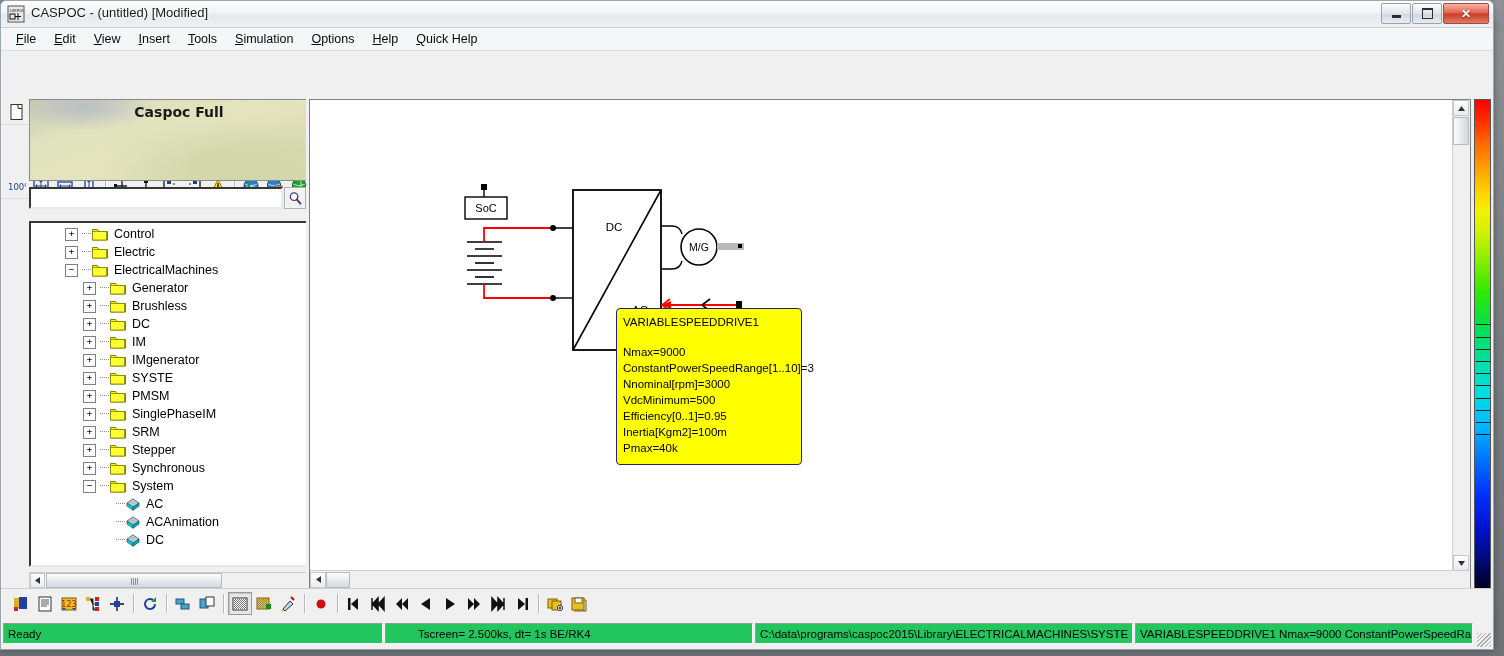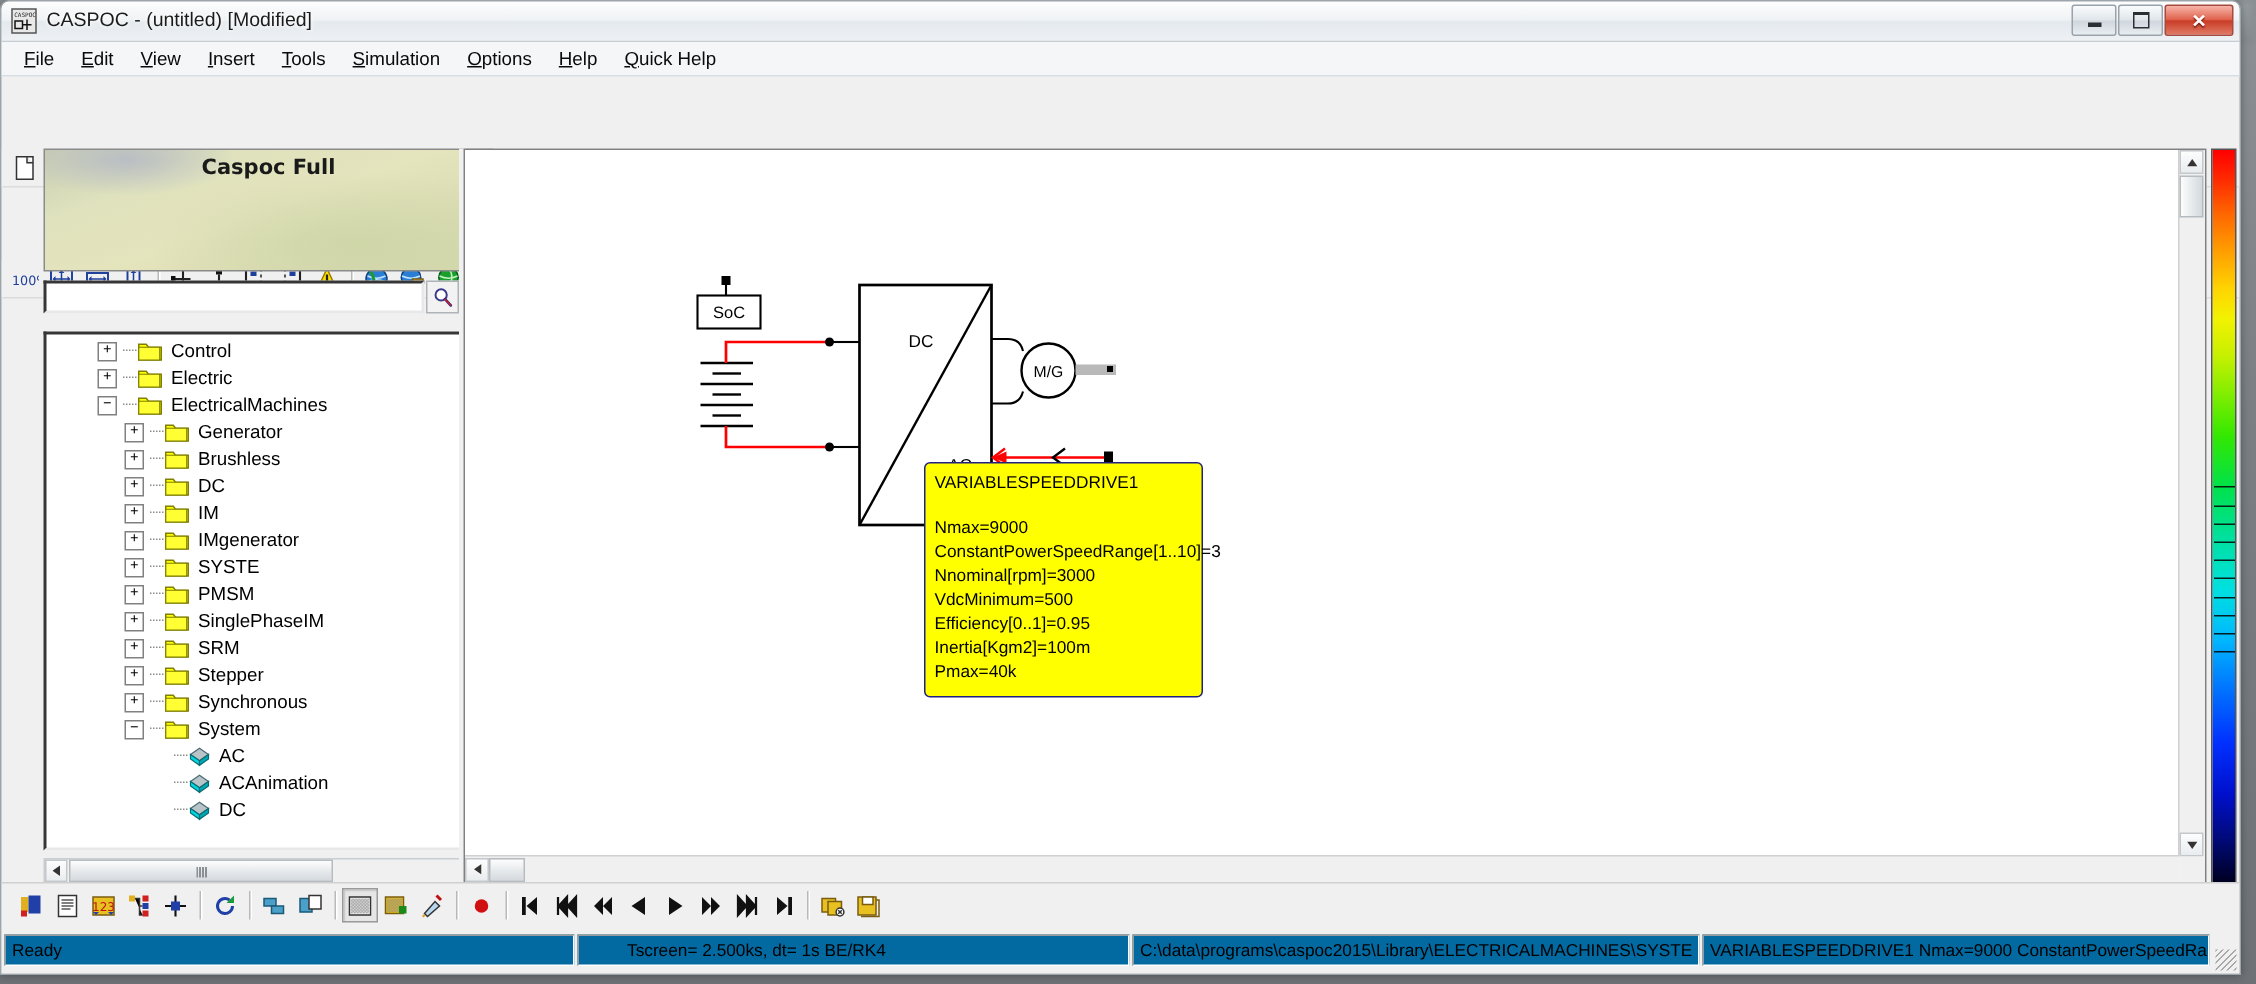--- a/index.html
+++ b/index.html
@@ -135,21 +135,21 @@
      background:#ffff00;border:1px solid #202080;border-radius:4px;padding:5px 6px 8px 6px;
      box-sizing:border-box;font-family:"Liberation Sans",sans-serif;font-size:11.5px;color:#000;line-height:16px;}
   #parambox .pbtitle{margin-bottom:14px;}
 
   
   #bottombar{position:absolute;left:0;right:0;bottom:31px;height:29px;background:#f0f0f0;
      border-top:1px solid #d0d0d0;display:flex;align-items:center;padding-left:8px;}
 
   
   #statusbar{position:absolute;left:0;right:0;bottom:0;height:31px;background:#f0f0f0;display:flex;align-items:center;padding:0 2px;gap:2px;}
-  .spane{height:21px;border:1px solid;border-color:#9a9a9a #fff #fff #9a9a9a;background:#0369a1;
+  .spane{height:21px;border:1px solid;border-color:#9a9a9a #fff #fff #9a9a9a;background:#22c55e;
       display:flex;align-items:center;padding:0 4px;font-size:11.5px;color:#000;overflow:hidden;white-space:nowrap;box-sizing:border-box;}
   #spane-ready{flex:0 0 380px;}
   #spane-tscreen{flex:0 0 368px;padding-left:32px;}
   #spane-path{flex:0 0 378px;}
   #spane-params{flex:1;}
   #gripcorner{width:14px;height:14px;margin-left:2px;align-self:flex-end;margin-bottom:2px;
      background:repeating-linear-gradient(135deg,#a9a9a9 0 1px,transparent 1px 3px);}
 </style>
 </head>
 <body>

